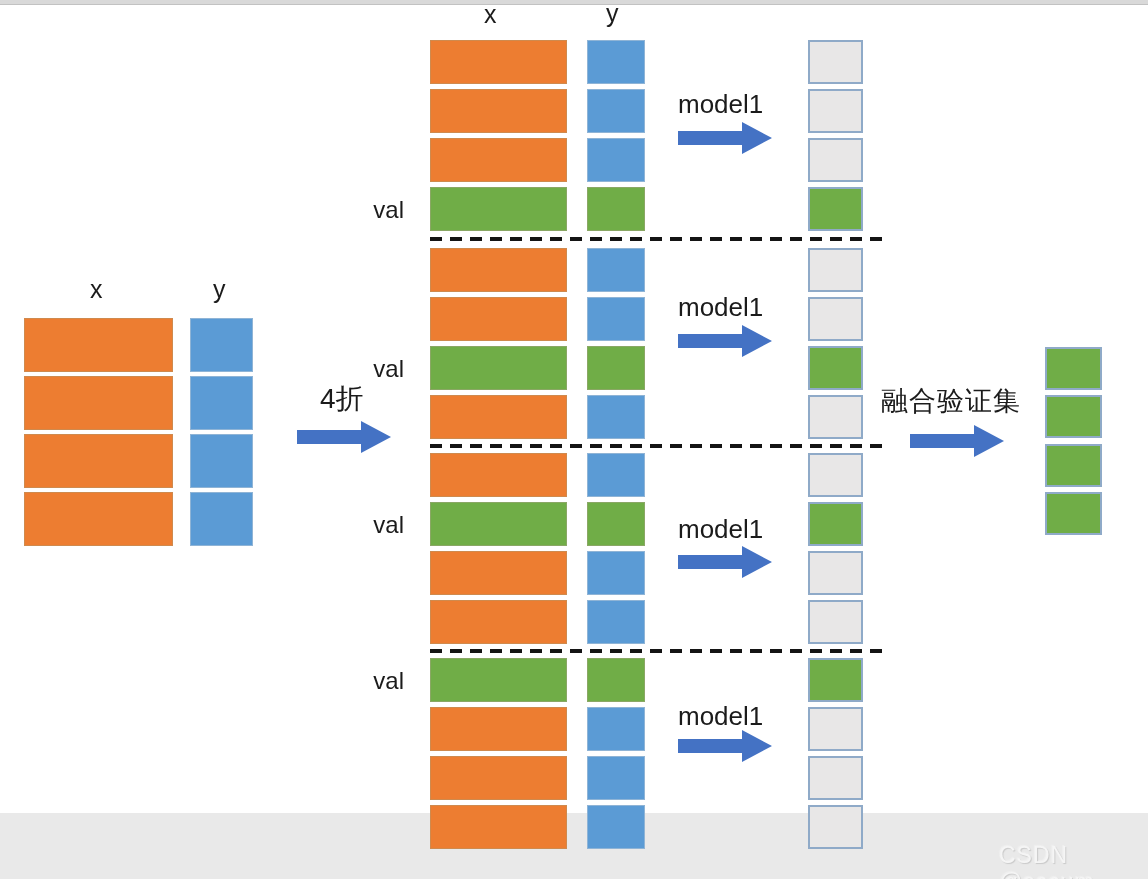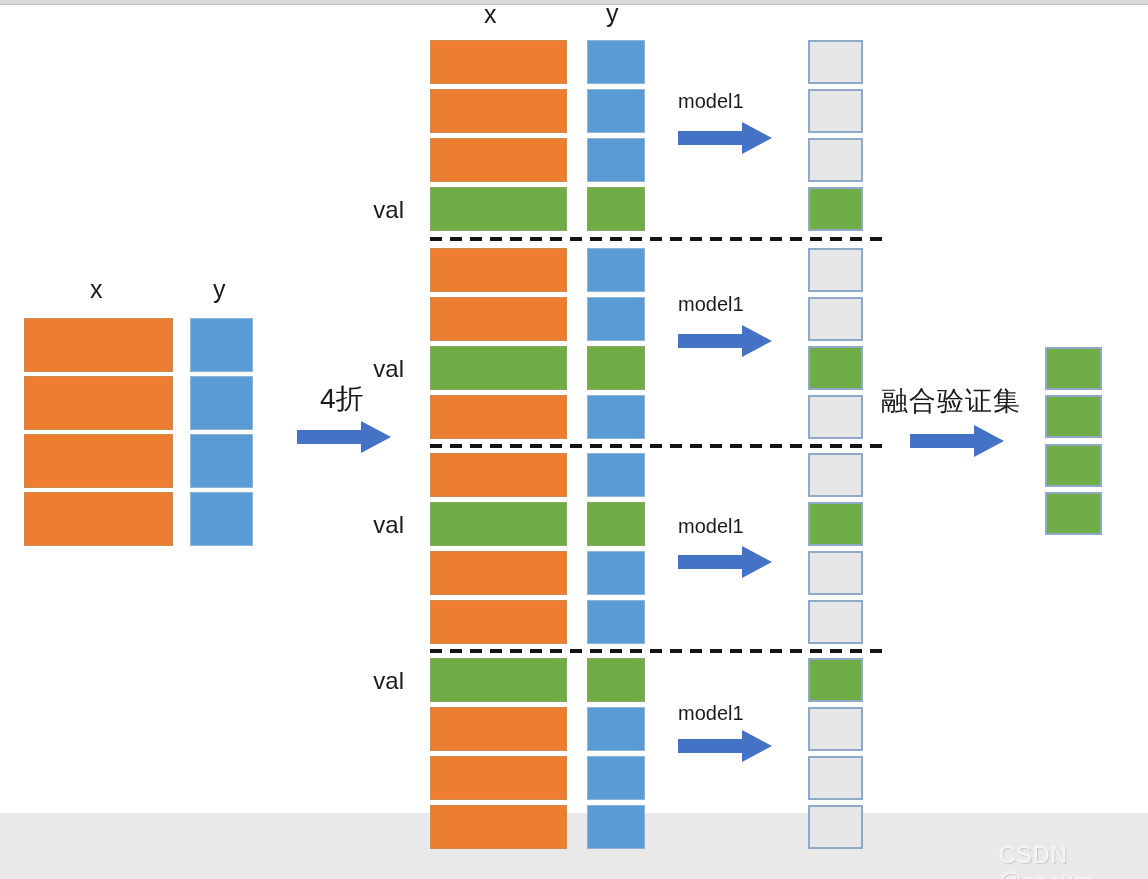--- a/index.html
+++ b/index.html
@@ -19,21 +19,21 @@
   }
   .blk { position:absolute; box-sizing:border-box; }
   .blk-orange { background:var(--orange,#ED7D31); border:1px solid #cf8a4e; }
   .blk-blue   { background:var(--blue,#5B9BD5);   border:1px solid #8fb4d6; }
   .blk-green  { background:var(--green,#70AD47);  border:1px solid #8aa765; }
   .blk-grey   { background:var(--grey,#E8E7E7);   border:2px solid var(--greyborder,#8FAAC8); }
   .blk-pgreen { background:var(--green,#70AD47);  border:2px solid var(--greyborder,#8FAAC8); }
   .lbl { position:absolute; white-space:nowrap; line-height:1.1; }
   .lbl-axis  { font-size:25px; }
   .lbl-val   { font-size:24px; width:56px; text-align:right; }
-  .lbl-model { font-size:20px; }
+  .lbl-model { font-size:26px; }
   .lbl-fold  { font-size:28px; }
   .lbl-merge { font-size:27px; letter-spacing:1px; }
   .dash {
     position:absolute; height:4px;
     background:repeating-linear-gradient(90deg, var(--dash,#141414) 0 12px, transparent 12px 20px);
   }
   .arrow { position:absolute; width:95px; height:34px; }
   .watermark {
     position:absolute; left:999px; top:842px; font-size:23px;
     color:#f5f5f5;

